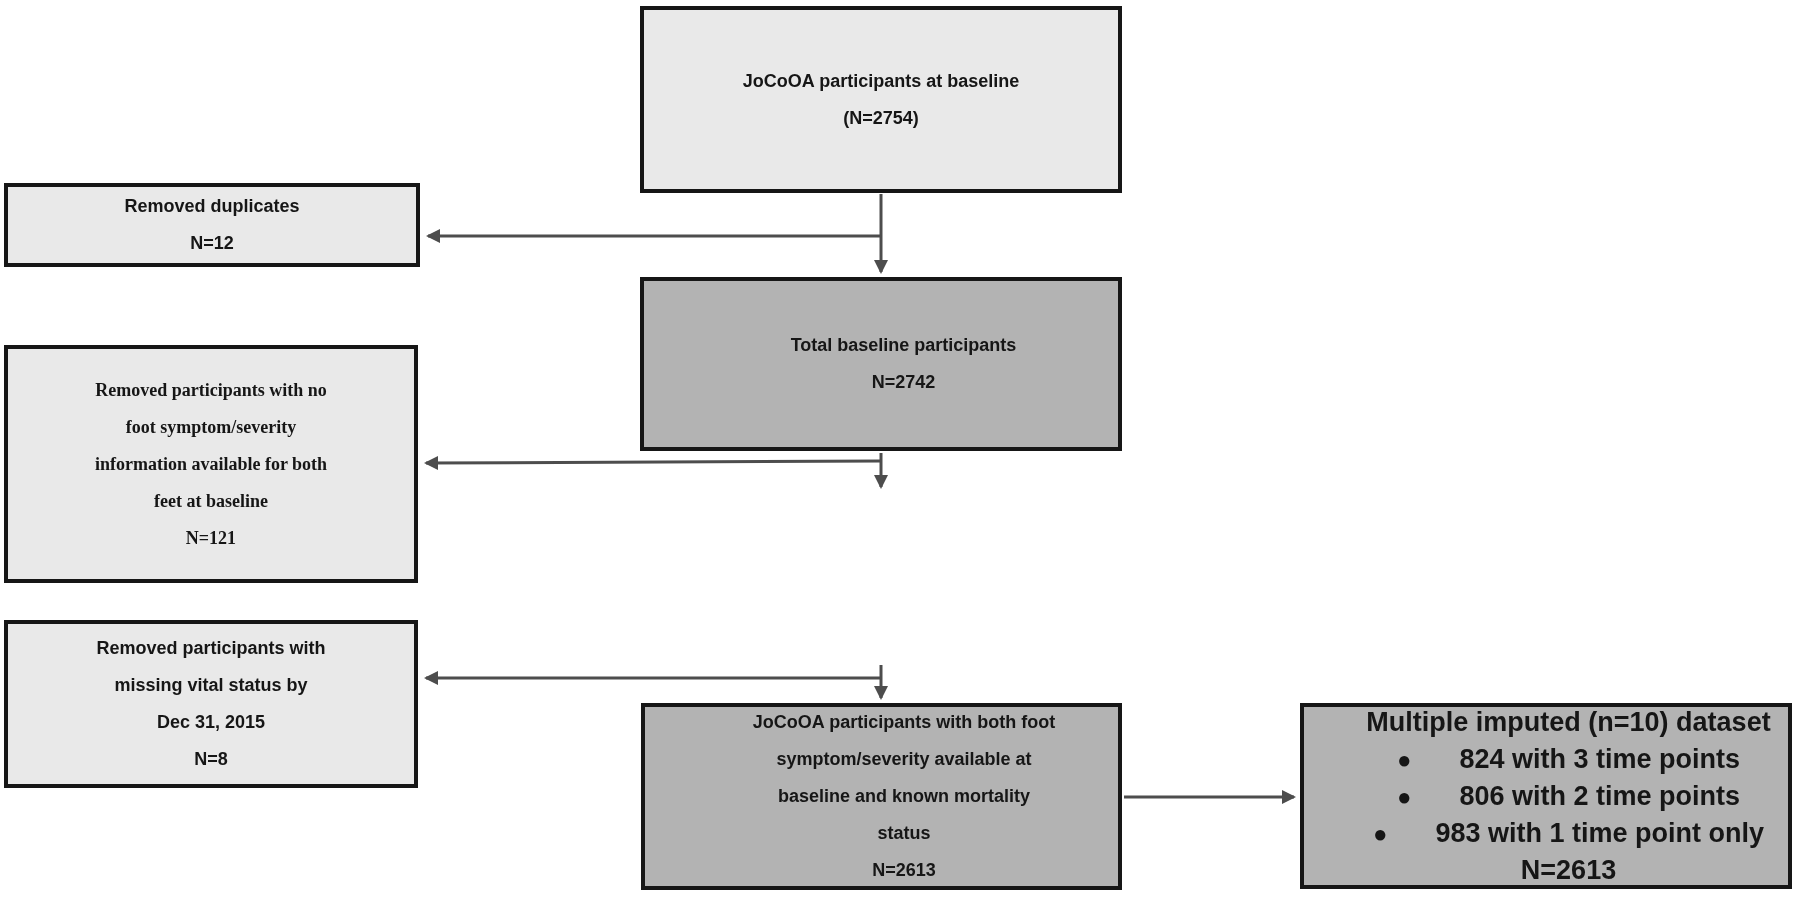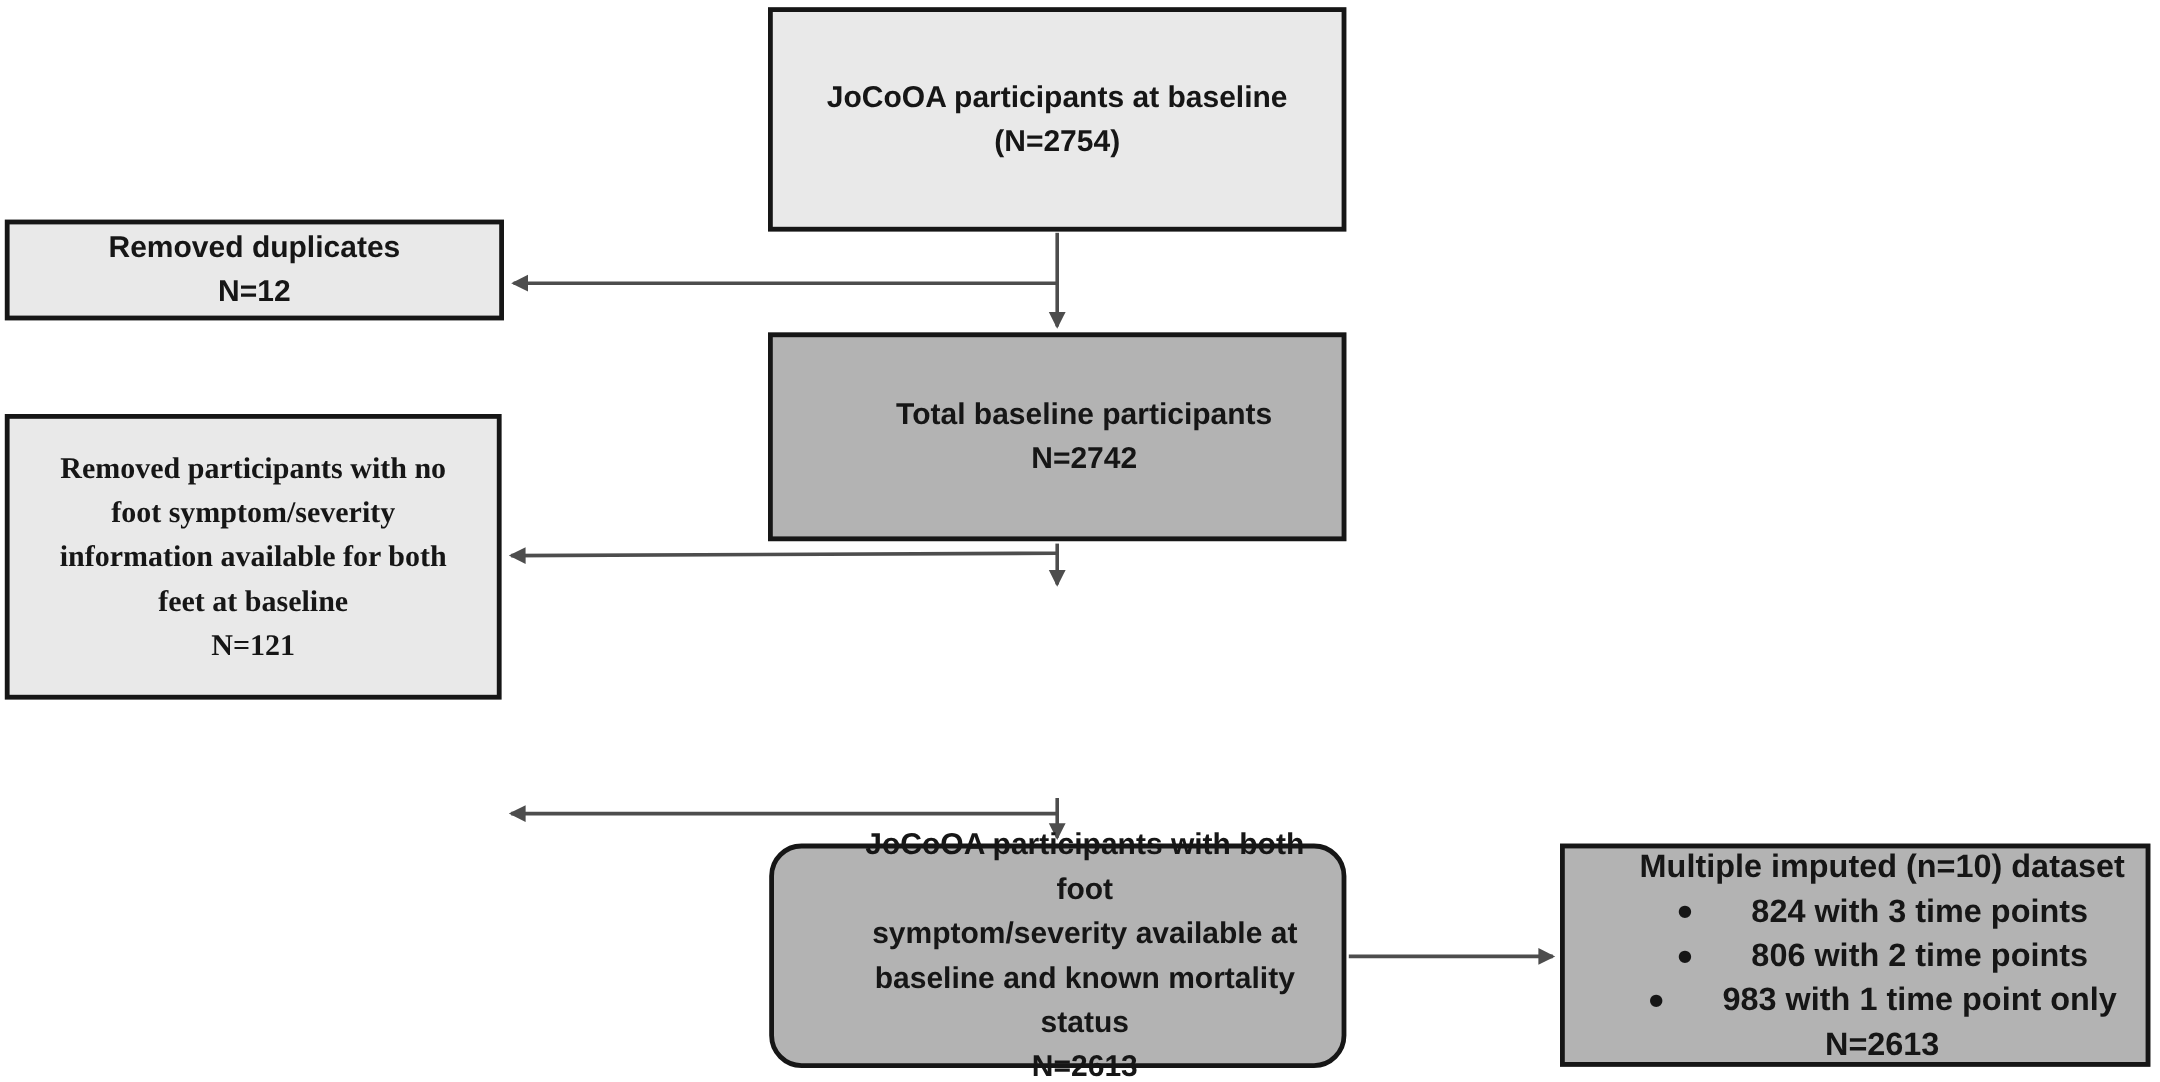--- a/index.html
+++ b/index.html
@@ -30,33 +30,33 @@
     flex-direction: column;
     align-items: center;
     justify-content: center;
     text-align: center;
   }
   .light { background: #e9e9e9; }
   .dark  { background: #b3b3b3; padding-left: 45px; }
   .box-text {
     white-space: pre-line;
     font-weight: bold;
-    font-size: 25px;
+    font-size: 18px;
     line-height: 37px;
     color: #161616;
     padding: 0 8px;
   }
   
   .b-baseline   { left: 640px;  top: 6px;   width: 482px; height: 187px; }
   .b-dup        { left: 4px;    top: 183px; width: 416px; height: 84px; }
   .b-total      { left: 640px;  top: 277px; width: 482px; height: 174px; }
   .b-nofoot     { left: 4px;    top: 345px; width: 414px; height: 238px; font-family: Liberation Serif, serif; }
   .b-hasfoot    { left: 640px;  top: 492px; width: 482px; height: 171px; }
   .b-vital      { left: 4px;    top: 620px; width: 414px; height: 168px; }
-  .b-mortality  { left: 641px;  top: 703px; width: 481px; height: 187px; border-radius: 27px; }
+  .b-mortality  { left: 641px;  top: 703px; width: 481px; height: 187px; }
   .b-imputed    { left: 1300px; top: 703px; width: 492px; height: 186px; }
 
   .imputed-inner {
     display: flex;
     flex-direction: column;
     align-items: center;
     font-weight: bold;
     font-size: 27px;
     line-height: 37px;
     color: #161616;
@@ -110,20 +110,26 @@
 
   <div class="box light b-nofoot">
     <div class="box-text">Removed participants with no
 foot symptom/severity
 information available for both
 feet at baseline
 N=121</div>
   </div>
 
 
+  <div class="box light b-vital">
+    <div class="box-text">Removed participants with
+missing vital status by
+Dec 31, 2015
+N=8</div>
+  </div>
 
   <div class="box dark b-mortality">
     <div class="box-text">JoCoOA participants with both foot
 symptom/severity available at
 baseline and known mortality
 status
 N=2613</div>
   </div>
 
   <div class="box dark b-imputed">

